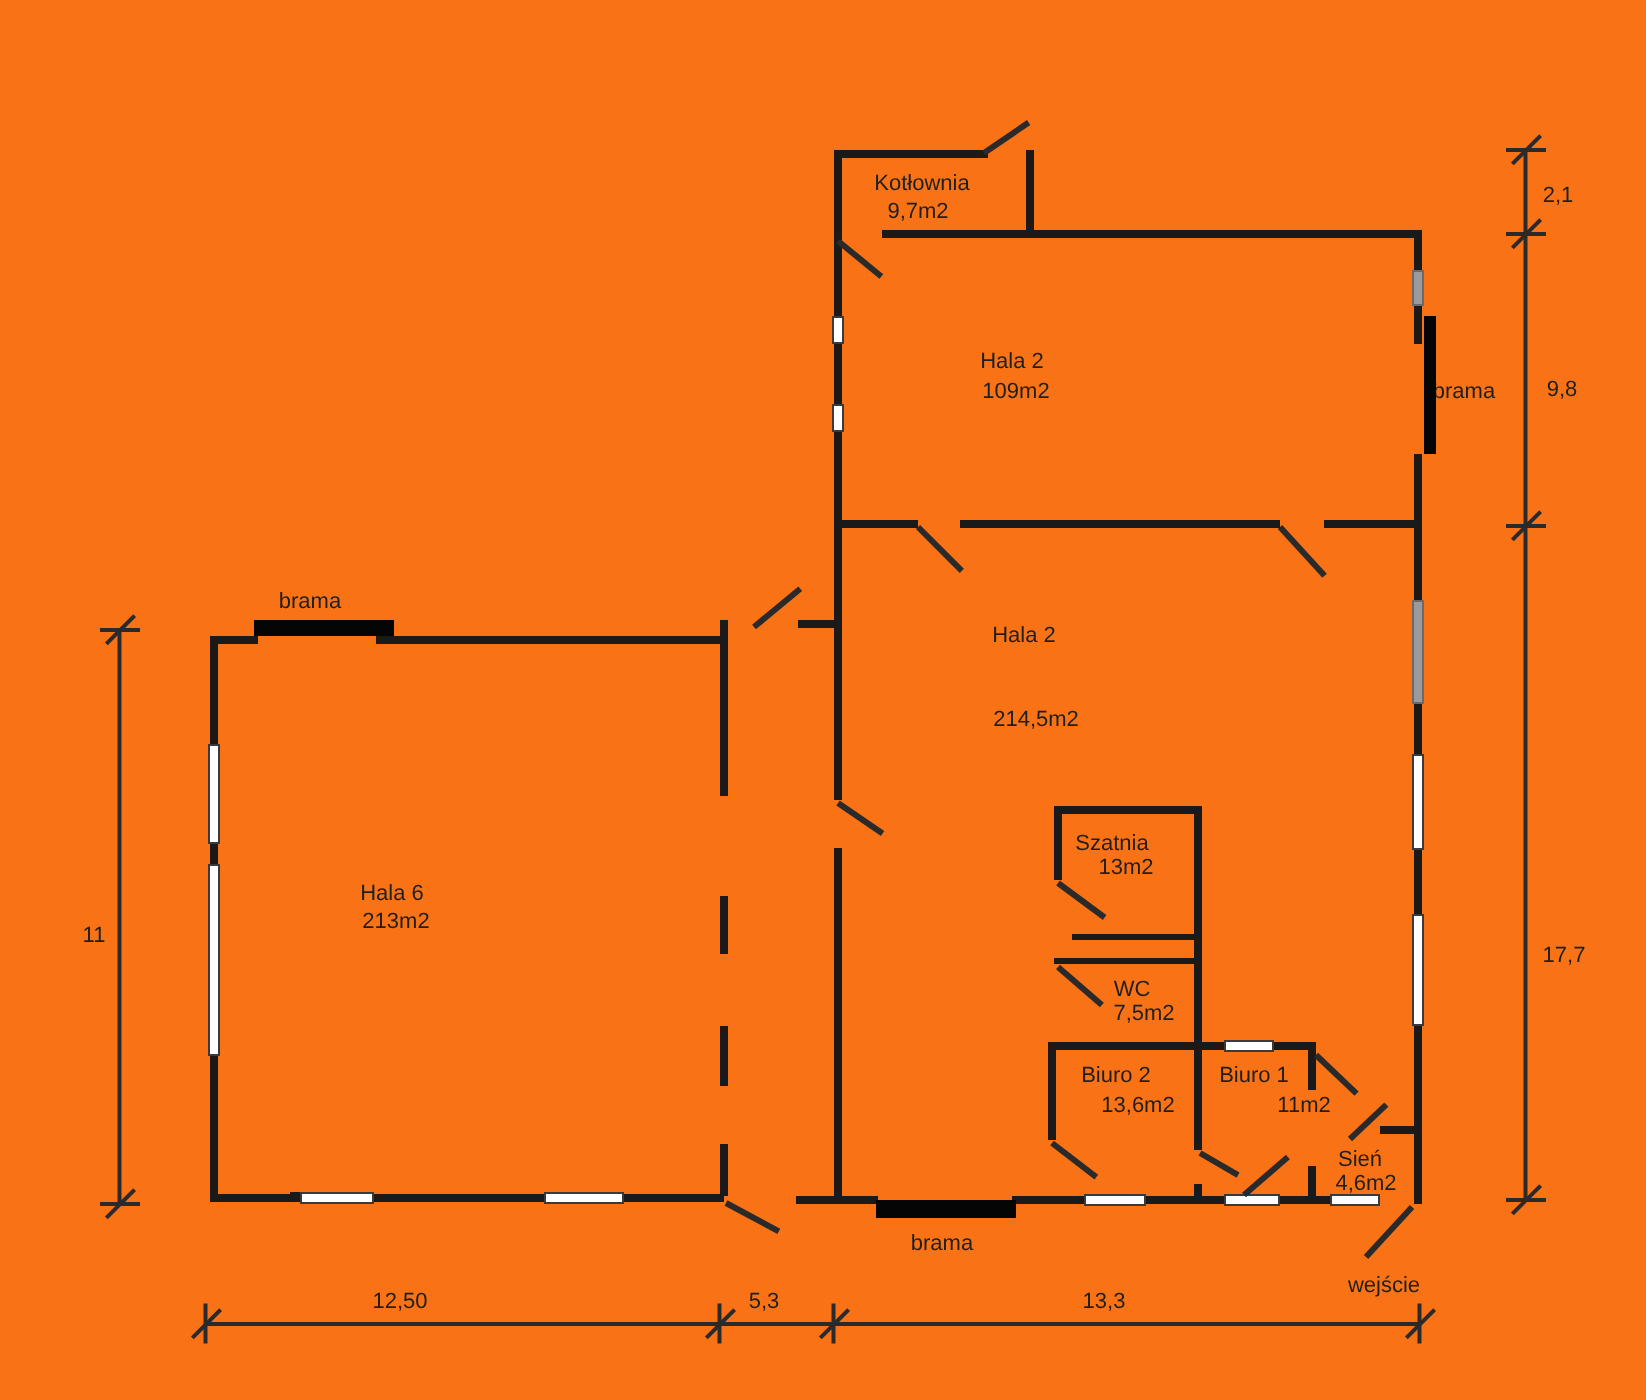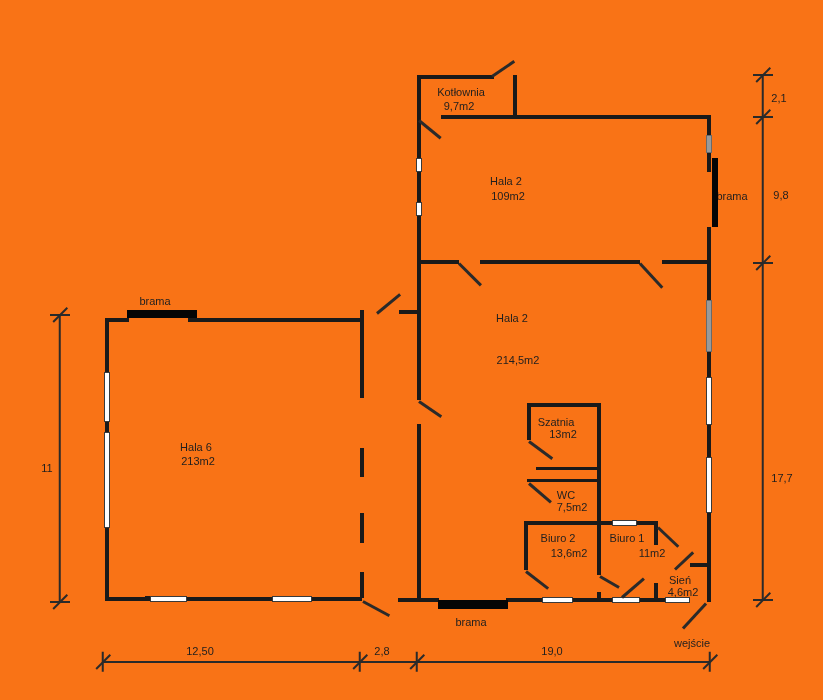--- a/index.html
+++ b/index.html
@@ -52,22 +52,22 @@
   <div class="lbl" style="left:155px;top:295px">brama</div>
   <div class="lbl" style="left:732px;top:190px">brama</div>
   <div class="lbl" style="left:471px;top:616px">brama</div>
   <div class="lbl" style="left:692px;top:637px">wejście</div>
 
   <div class="lbl" style="left:779px;top:92px">2,1</div>
   <div class="lbl" style="left:781px;top:189px">9,8</div>
   <div class="lbl" style="left:782px;top:472px">17,7</div>
   <div class="lbl" style="left:47px;top:462px">11</div>
   <div class="lbl" style="left:200px;top:645px">12,50</div>
-  <div class="lbl" style="left:382px;top:645px">2,8</div>
-  <div class="lbl" style="left:552px;top:645px">19,0</div>
+  <div class="lbl" style="left:382px;top:645px">5,3</div>
+  <div class="lbl" style="left:552px;top:645px">13,3</div>
 <div class="wall" style="left: 417px; top: 75px; width: 4px; height: 46px;"></div>
     <div class="wall" style="left: 417px; top: 75px; width: 77px; height: 4px;"></div>
     <div class="wall" style="left: 513px; top: 75px; width: 4px; height: 44px;"></div>
     <div class="wall" style="left: 441px; top: 115px; width: 270px; height: 4px;"></div>
     <div class="wall" style="left: 417px; top: 121px; width: 4px; height: 37px;"></div>
     <div class="wall" style="left: 417px; top: 172px; width: 4px; height: 30px;"></div>
     <div class="wall" style="left: 417px; top: 216px; width: 4px; height: 46px;"></div>
     <div class="wall" style="left: 707px; top: 119px; width: 4px; height: 16px;"></div>
     <div class="wall" style="left: 707px; top: 153px; width: 4px; height: 19px;"></div>
     <div class="wall" style="left: 707px; top: 227px; width: 4px; height: 37px;"></div>

